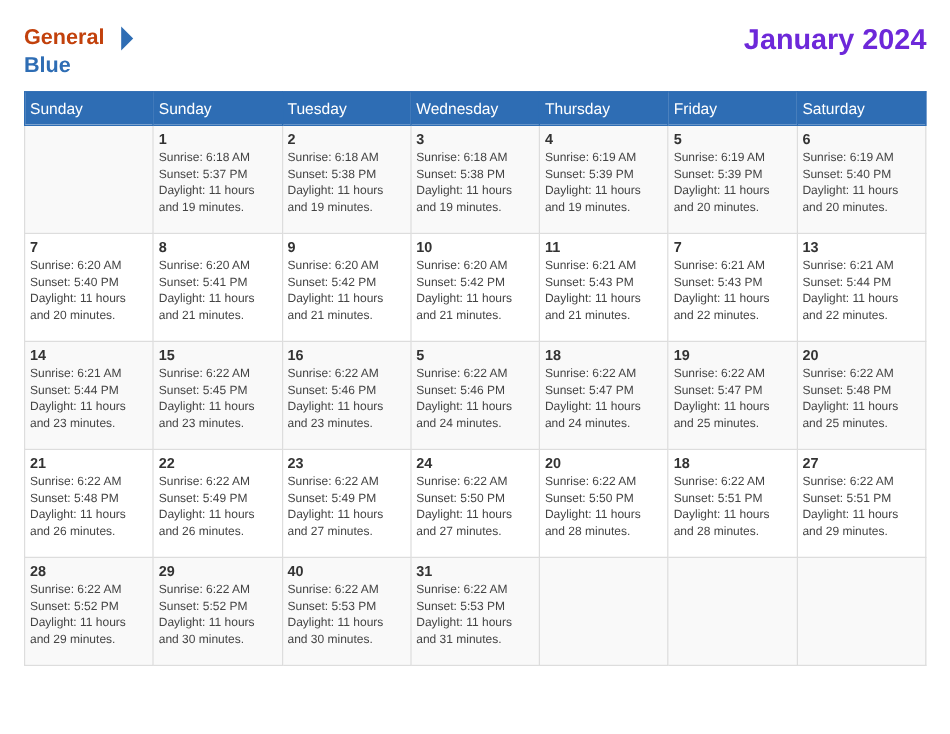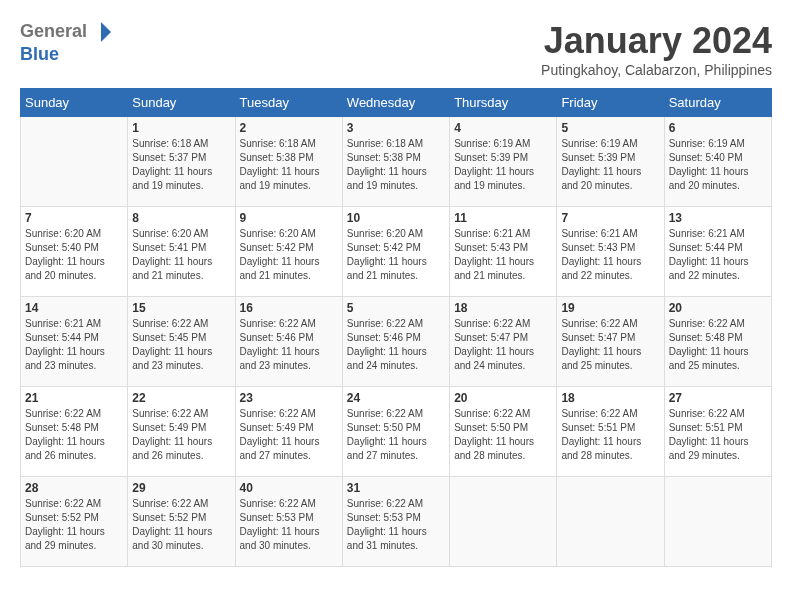--- a/index.html
+++ b/index.html
@@ -20,34 +20,34 @@
       display: flex;
       align-items: center;
     }
     .logo-text {
       font-size: 18px;
       font-weight: bold;
       color: #333;
       line-height: 1.2;
     }
     .logo-text span {
-      color: #737373;
+      color: #c2410c;
     }
     .logo-icon {
       width: 24px;
       height: 24px;
       margin-left: 2px;
     }
     .title-block {
       text-align: right;
     }
     .month-title {
-      font-size: 36px;
+      font-size: 24px;
       font-weight: bold;
-      color: #404040;
+      color: #6d28d9;
       text-align: right;
     }
     .location {
       font-size: 14px;
       color: #555;
     }
     table {
       width: 100%;
       border-collapse: collapse;
       font-size: 11px;
@@ -104,21 +104,20 @@
       <div class="logo-text">
         <span>General</span><svg class="logo-icon" viewBox="0 0 24 24" style="display:inline-block;vertical-align:middle;">
             <polygon points="12,2 22,12 12,22" fill="#2e6db4"></polygon>
           </svg><br>
         <span style="color:#2e6db4">Blue</span>
       </div>
     </div>
   </div>
   <div class="title-block">
     <div class="month-title">January 2024</div>
-    <div class="location">Putingkahoy, Calabarzon, Philippines</div>
   </div>
 </div>
 
 <table>
   <thead>
     <tr>
     <th>Sunday</th>
         <th>Sunday</th>
         <th>Tuesday</th>
         <th>Wednesday</th>

